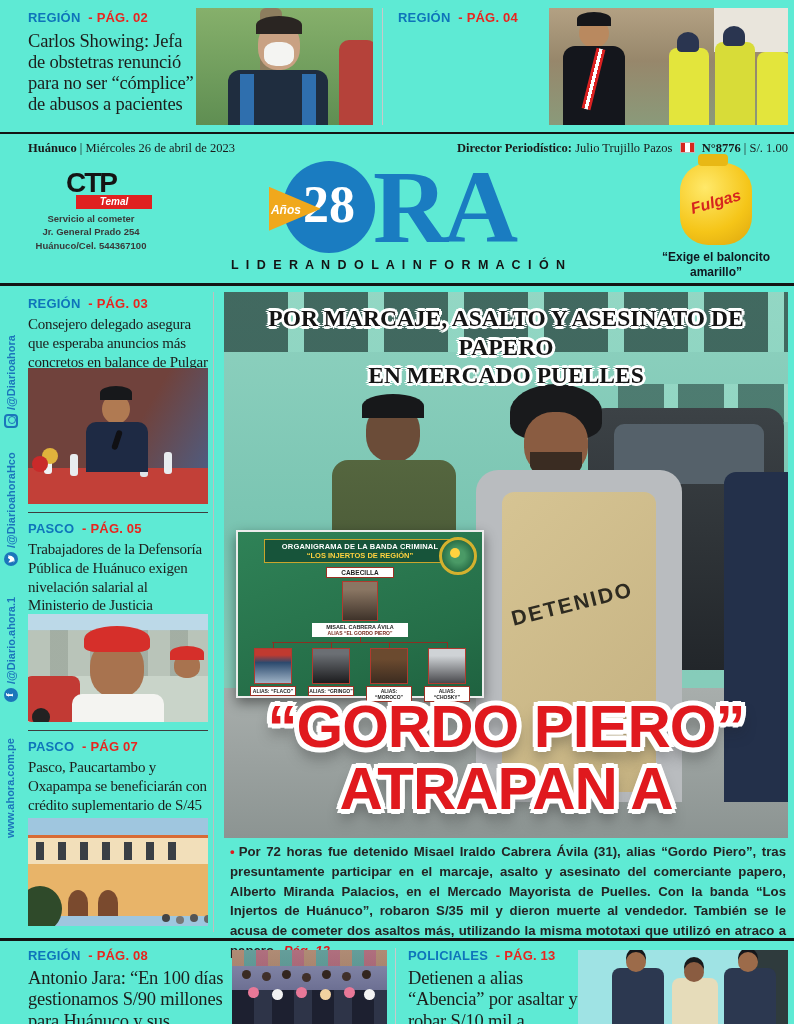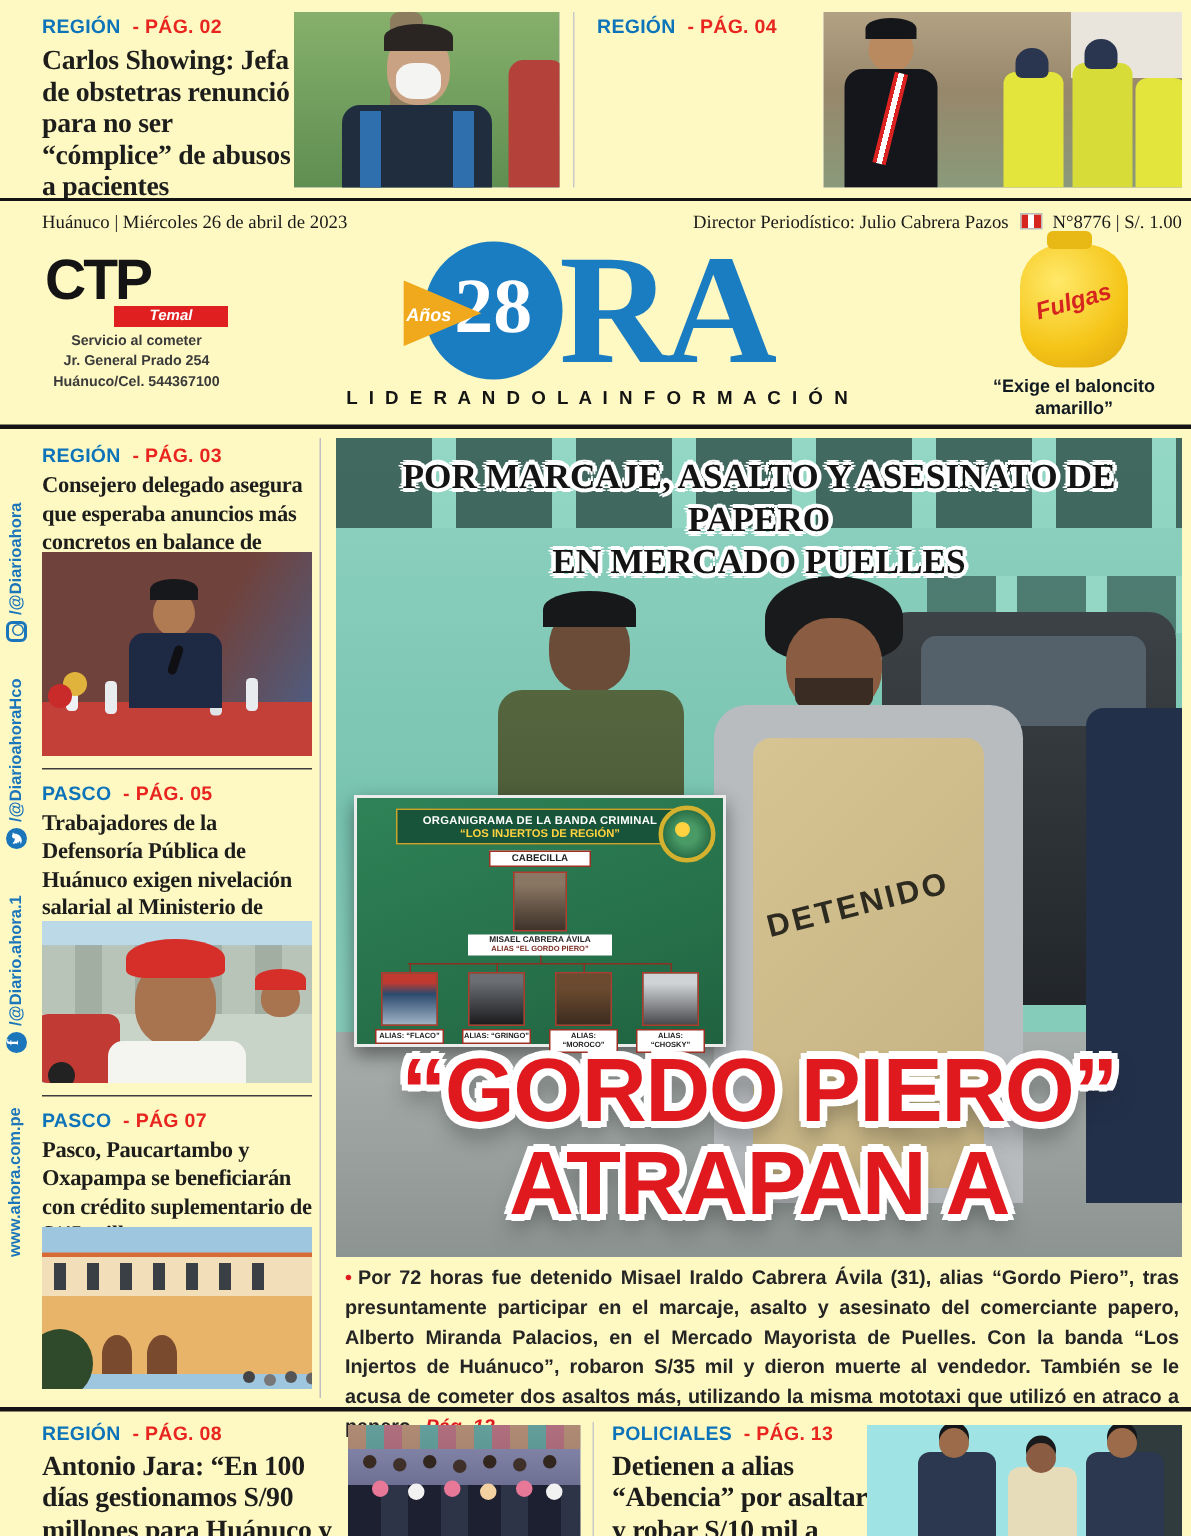--- a/index.html
+++ b/index.html
@@ -1,48 +1,48 @@
 <!DOCTYPE html>
 <html><head>
 <meta charset="utf-8">
 <style>
   html,body{margin:0;padding:0;background:#e9e9e9;}
-  #page{position:relative;width:794px;height:1024px;background:#fef9c3;margin:0 auto;
+  #page{position:relative;width:794px;height:1024px;background:#5eead4;margin:0 auto;
         font-family:"Liberation Sans",sans-serif;overflow:hidden;color:#1d1d1b;}
   .abs{position:absolute;}
   
   .kicker{font-weight:700;font-size:13px;letter-spacing:.2px;white-space:nowrap;}
   .k-blue{color:#0e74ba;}
   .k-red{color:#e8251f;margin-left:4px;}
   
-  .hl{font-family:"Liberation Serif",serif;font-weight:700;color:#1d1d1b;}
+  .hl{font-family:"Liberation Serif",serif;font-weight:400;color:#1d1d1b;}
   .hl-top{font-size:18.5px;line-height:1.14;letter-spacing:-.2px;}
   .hl-side{font-size:15px;line-height:1.25;letter-spacing:-.2px;}
   .hl-bot{font-size:18.5px;line-height:1.16;letter-spacing:-.2px;}
   
   .hrule{background:#141414;left:0;width:794px;}
   .vdiv{background:#c9c9c9;width:1px;}
   .story-div{background:#3d3d3d;height:1px;}
   
   .photo{position:absolute;overflow:hidden;background:#b9b9b9;}
   .ps{position:absolute;}
   
   .dateline{font-family:"Liberation Serif",serif;font-size:12.5px;color:#1a1a1a;white-space:nowrap;}
-  .dl-b{font-weight:400;text-align:center;}
+  .dl-b{font-weight:700;text-align:center;}
   .flag{display:inline-block;width:13px;height:9px;vertical-align:-1px;margin:0 4px;border:1px solid #bbb;background:linear-gradient(90deg,#d6251e 0 33%,#fff 33% 66%,#d6251e 66%);}
   
   .logo-row{display:flex;align-items:center;justify-content:center;}
   .logo-word{font-family:"Liberation Serif",serif;font-weight:700;font-size:104px;line-height:.9;color:#1a7cc1;letter-spacing:-5px;}
   .logo-circle{position:relative;width:92px;height:92px;border-radius:50%;background:#1a7cc1;margin:0 -2px;flex:none;}
   .logo-28{position:absolute;left:0;right:0;top:14px;text-align:center;font-weight:700;font-size:52px;color:#fff;font-family:"Liberation Serif",serif;}
   .logo-tri{position:absolute;left:-14px;top:26px;width:52px;height:44px;background:#f0a81c;clip-path:polygon(0 0,100% 50%,0 100%);}
   .logo-anios{position:absolute;left:2px;top:16px;font-size:12px;font-style:italic;font-weight:700;color:#fff;}
   .tagline{font-weight:700;font-size:12.5px;letter-spacing:8.5px;color:#141414;text-align:center;}
   
-  .ctp-name{font-weight:700;font-size:38px;letter-spacing:-2px;color:#141414;line-height:.9;text-align:left;}
+  .ctp-name{font-weight:700;font-size:28px;letter-spacing:-2px;color:#141414;line-height:.9;text-align:center;}
   .ctp-bar{width:76px;height:14px;background:#e02020;margin:0 0 3px auto;color:#fff;font-size:10px;font-style:italic;font-weight:700;text-align:center;line-height:14px;}
   .ctp-line{font-size:9.5px;font-weight:700;color:#3a3a3a;text-align:center;line-height:1.4;}
   
   .cylinder{position:relative;width:72px;height:82px;margin:0 auto;background:radial-gradient(circle at 35% 30%,#ffe96a,#f5c518 60%,#dca60e);border-radius:28px;}
   .cyl-handle{position:absolute;left:18px;top:-9px;width:30px;height:12px;background:#e8b815;border-radius:4px;}
   .cyl-brand{position:absolute;left:0;right:0;top:30px;text-align:center;transform:rotate(-16deg);color:#d6251e;font-weight:700;font-style:italic;font-size:16px;}
   .fulgas-slogan{font-weight:700;font-size:12px;color:#101820;text-align:center;line-height:1.25;margin-top:5px;}
   
   .rail-item{position:absolute;left:4px;white-space:nowrap;transform-origin:0 0;transform:rotate(-90deg);display:flex;align-items:center;gap:4px;color:#1b75bb;font-weight:700;font-size:11px;}
   .sicon{width:14px;height:14px;border-radius:50%;background:#1b75bb;flex:none;position:relative;}
@@ -129,21 +129,21 @@
 
   <div class="abs hrule" style="top:132px;height:2px;"></div>
 
   <div class="abs dateline" style="left:28px;top:141px;">
     <span class="dl-b">Huánuco</span>
     <span>|</span>
     <span>Miércoles 26 de abril de 2023</span>
   </div>
   <div class="abs dateline" style="right:6px;top:141px;">
     <span class="dl-b">Director Periodístico:</span>
-    <span>Julio Cabrera Pazos</span>
+    <span>Julio Trujillo Pazos</span>
     <span class="flag"></span>
     <span class="dl-b">N°8776</span>
     <span>|</span>
     <span>S/. 1.00</span>
   </div>
 
   <div class="abs" style="left:30px;top:170px;width:122px;">
     <div class="ctp-name">CTP</div>
     <div class="ctp-bar">Temal</div>
     <div class="ctp-line">Servicio al cometer</div>

